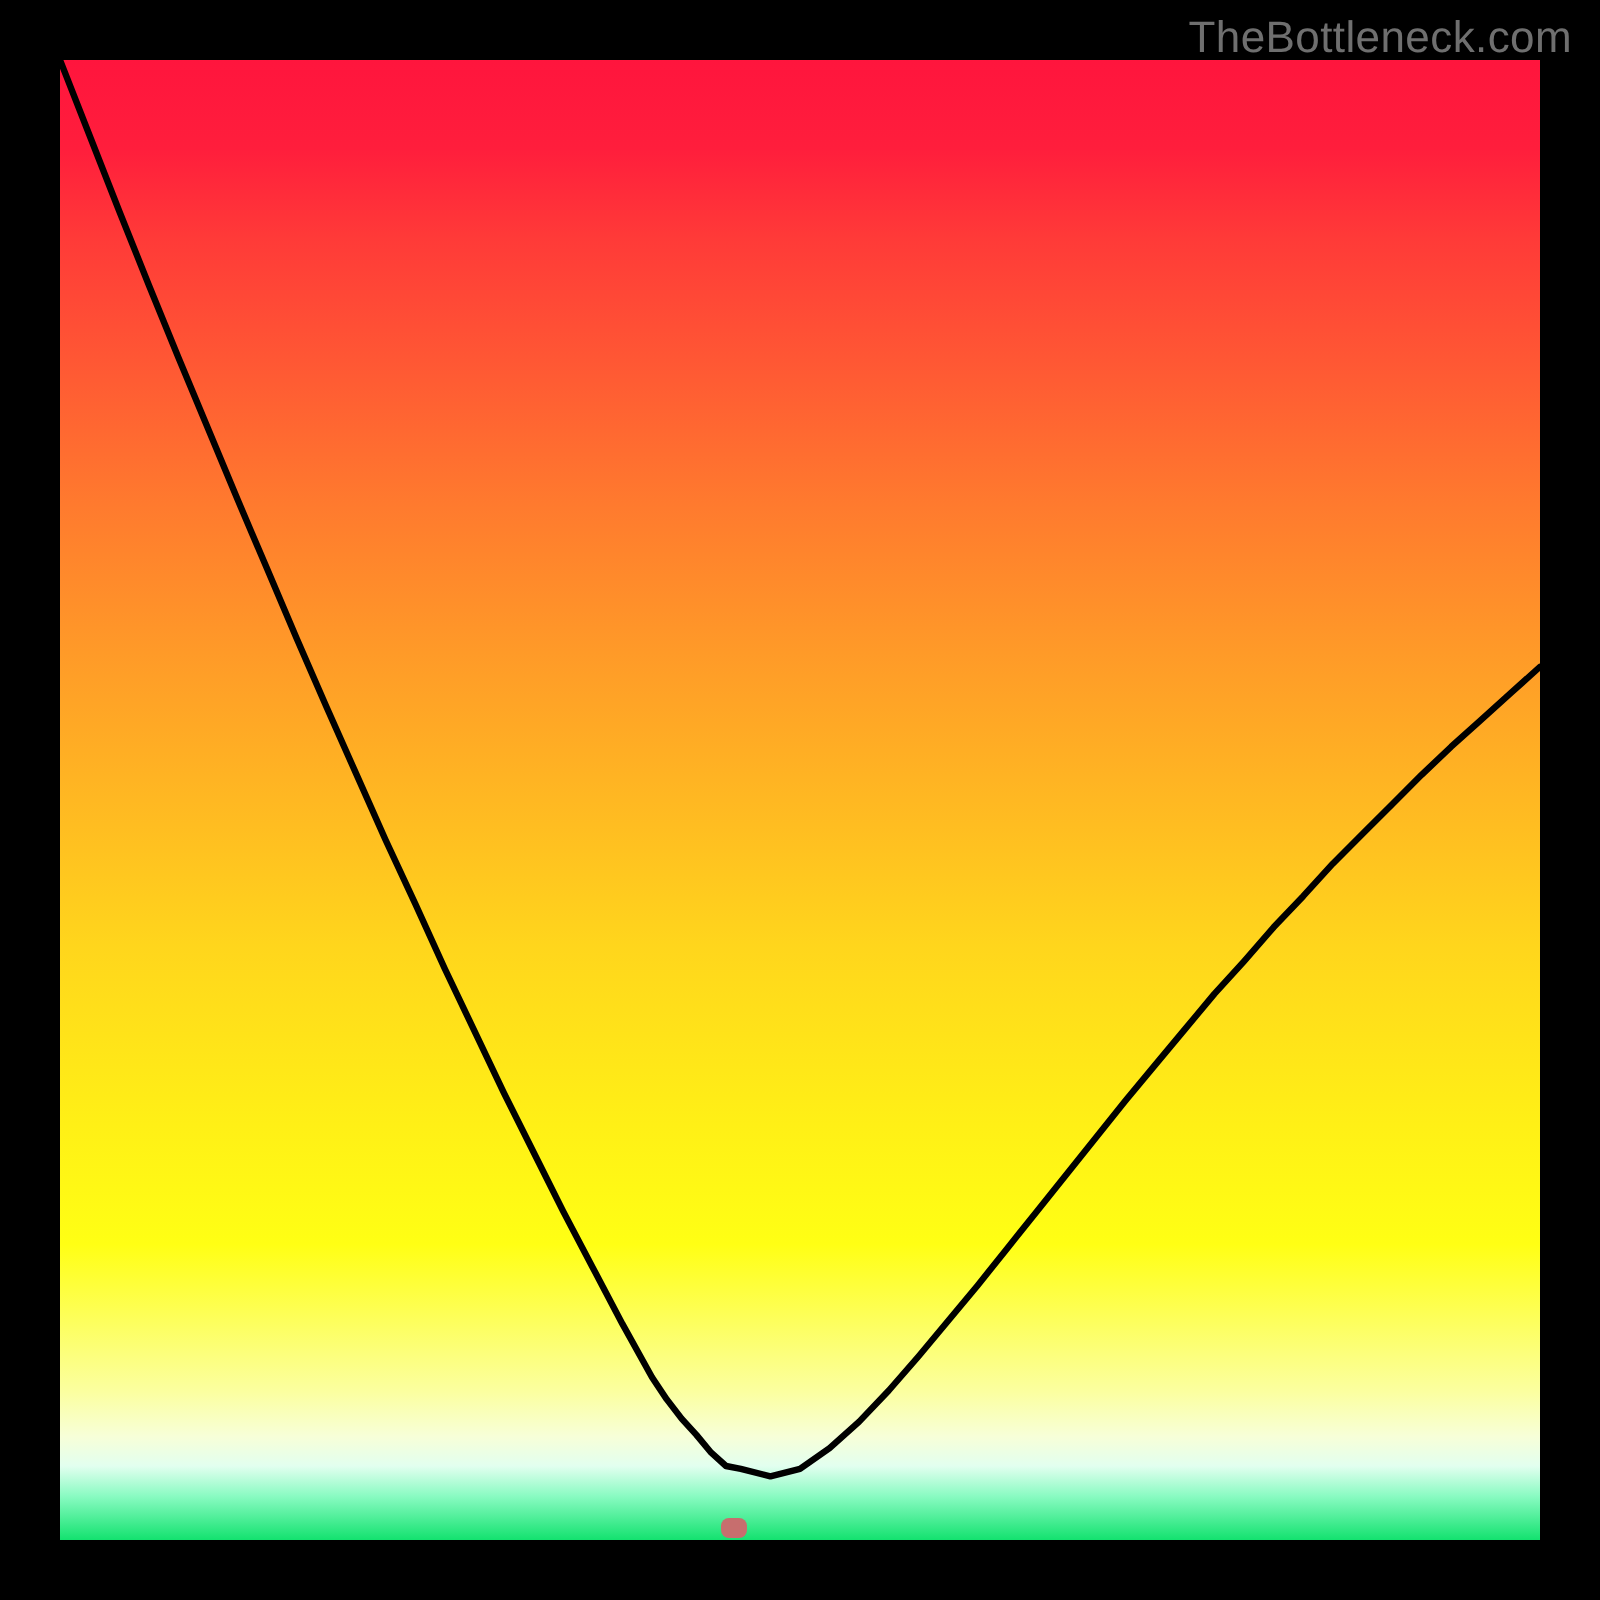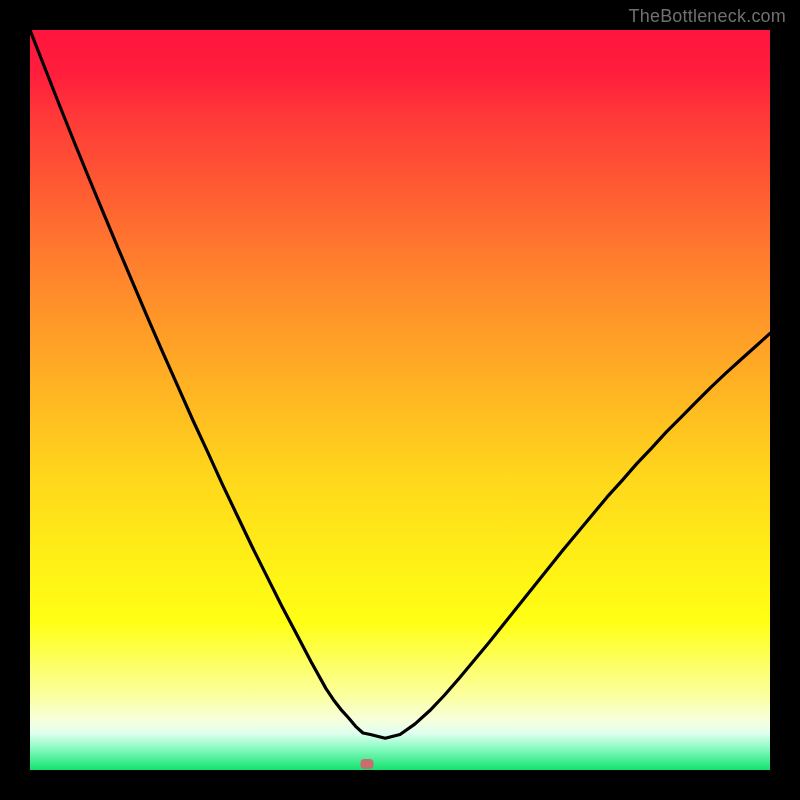--- a/index.html
+++ b/index.html
@@ -39,21 +39,21 @@
       #e2ffef 95%,
       #8bfbc3 97%,
       #13e26f 100%
     );
   }
   .watermark {
     position: absolute;
     top: 6px;
     right: 14px;
     color: #6f6f6f;
-    font-size: 18px;
+    font-size: 22px;
     font-weight: 500;
     letter-spacing: 0.2px;
     user-select: none;
   }
   svg.curve {
     position: absolute;
     left: 0;
     top: 0;
     width: 740px;
     height: 740px;

